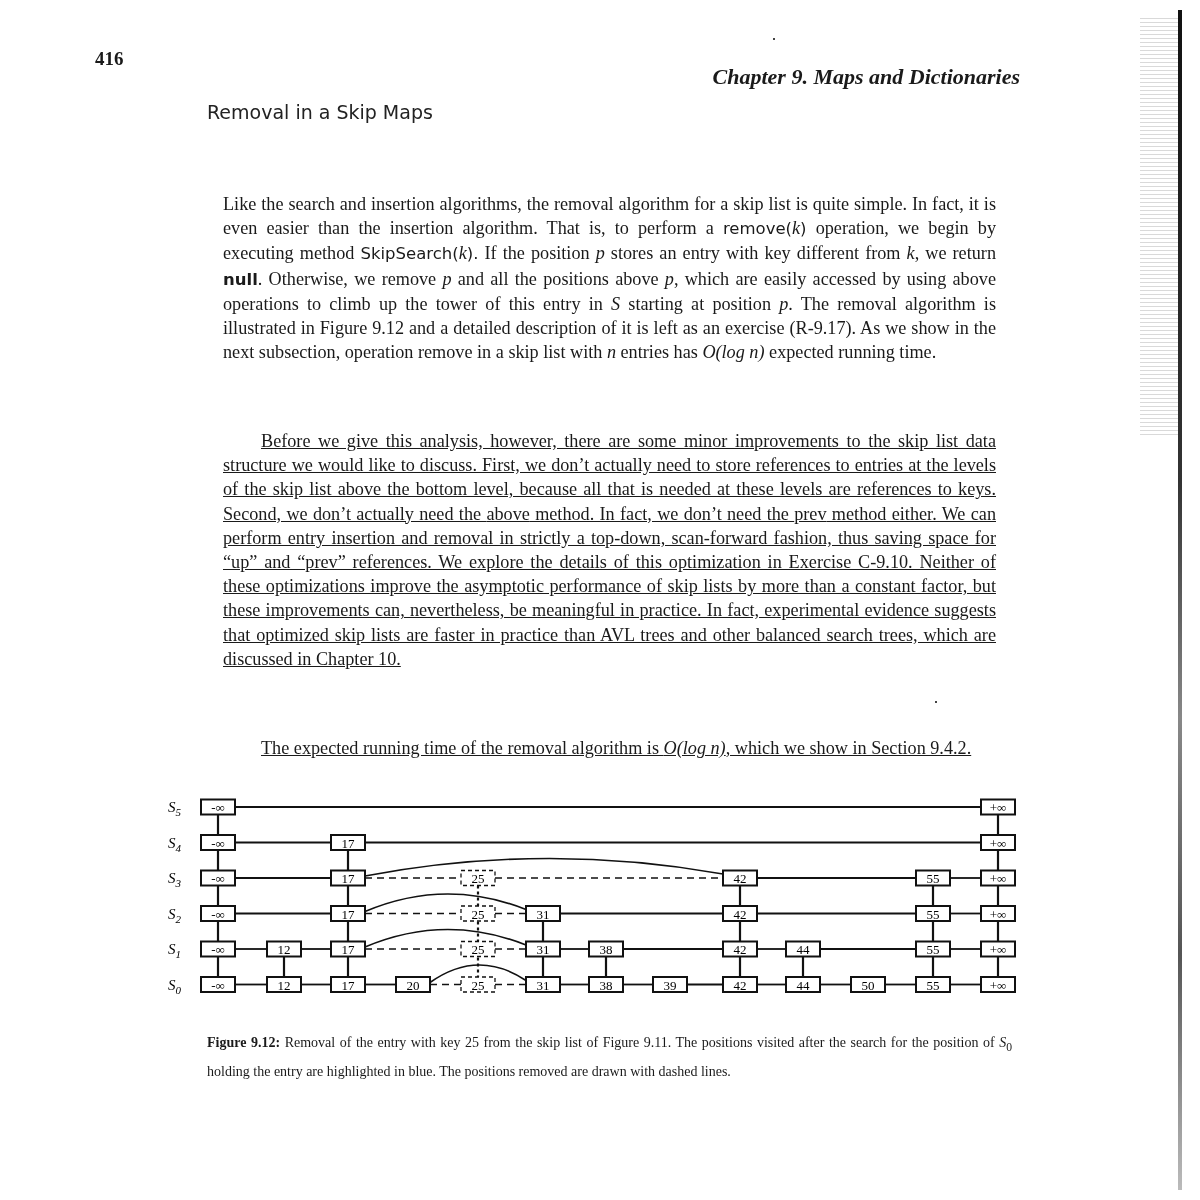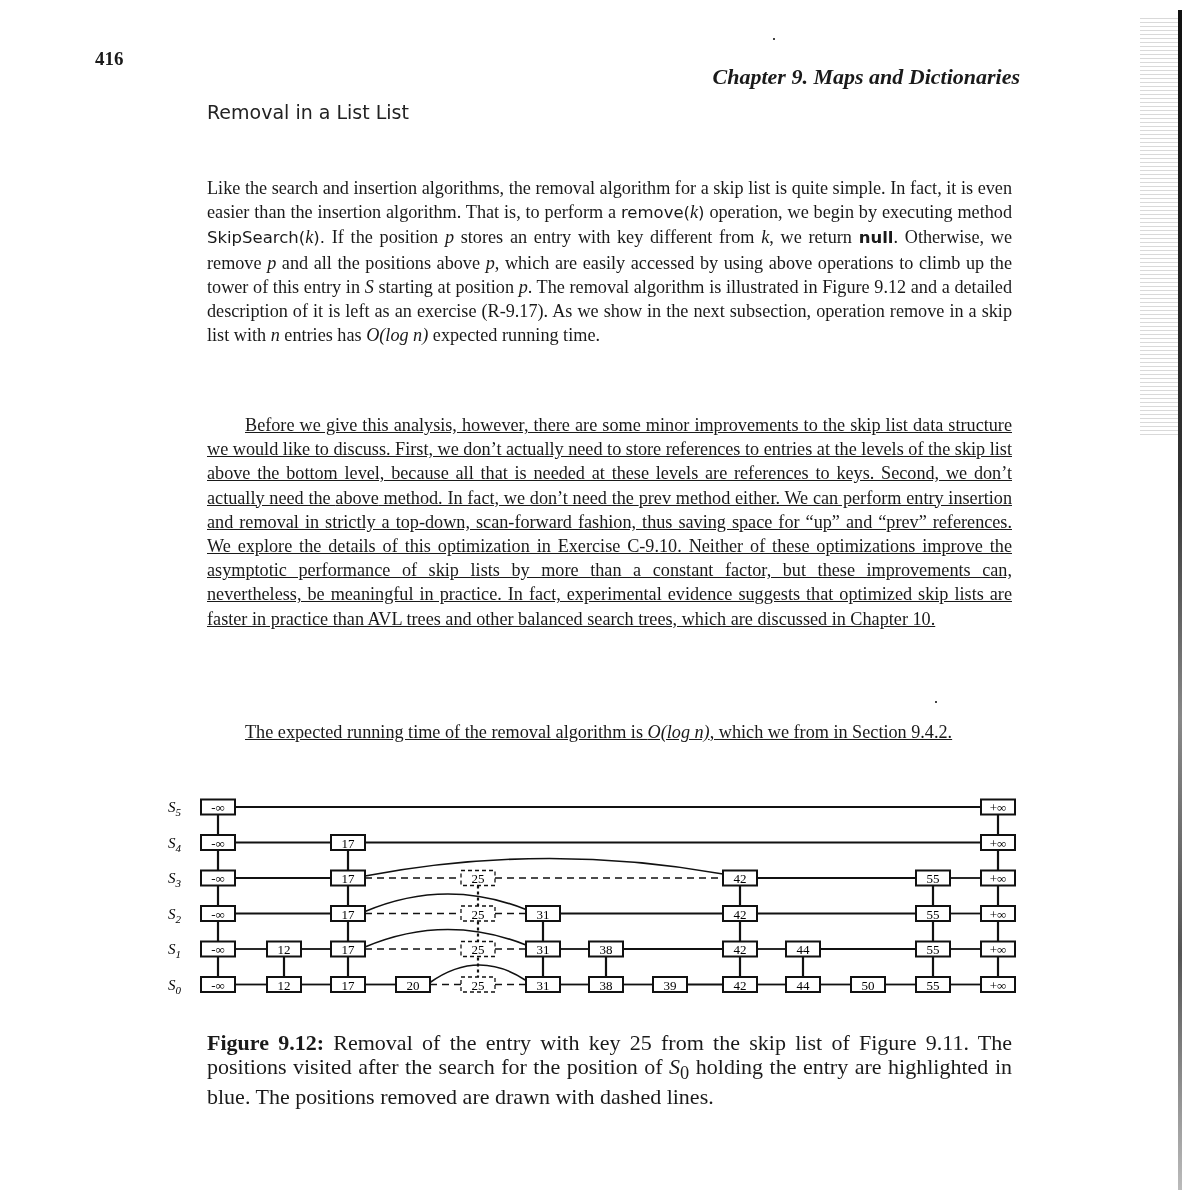--- a/index.html
+++ b/index.html
@@ -2,55 +2,55 @@
 <html><head>
 <meta charset="utf-8">
 <style>
   html, body { margin: 0; padding: 0; background: #ffffff; }
   body { width: 1200px; height: 1200px; position: relative; overflow: hidden;
          font-family: "Liberation Serif", "DejaVu Serif", serif; color: #1a1a1a; }
   .page-number { position: absolute; left: 95px; top: 48px; font-weight: bold; font-size: 19px; }
   .running-header { position: absolute; right: 180px; top: 64px; font-weight: bold; font-style: italic; font-size: 22px; }
   .section-title { position: absolute; left: 207px; top: 101px; font-family: "DejaVu Sans", sans-serif; font-size: 19px; color: #222; }
   .body-text { position: absolute; left: 207px; width: 805px; font-size: 18.2px; line-height: 24.2px; text-align: justify; }
-  .para { margin: 0; }
+  .para { margin: 16px; }
   .para.indent { text-indent: 38px; text-decoration: underline; }
   .p1 { top: 176px; }
   .p2 { top: 413px; }
   .p3 { top: 720px; }
   .math { font-style: italic; }
   .sans { font-family: "DejaVu Sans", sans-serif; font-size: 16.5px; }
   .bold { font-weight: bold; }
   .figure { position: absolute; left: 160px; top: 792px; width: 870px; height: 215px; text-decoration: underline; }
-  .caption { position: absolute; left: 207px; top: 1031px; width: 805px; font-size: 22px; line-height: 24px; text-align: justify; }
+  .caption { position: absolute; left: 207px; top: 1031px; width: 805px; font-size: 14px; line-height: 24px; text-align: justify; }
   .caption .label { font-weight: bold; }
   .scan-edge { position: absolute; left: 1178px; top: 10px; width: 4px; height: 1180px;
                background: linear-gradient(#111 0, #333 40%, #888 60%, #555 80%, #bbb 100%); }
   .scan-noise { position: absolute; left: 1140px; top: 15px; width: 40px; height: 420px;
                 background: repeating-linear-gradient(180deg, transparent 0 3px, rgba(0,0,0,0.25) 3px 4px);
                 opacity: 0.6; }
   .stray-dot { position: absolute; width: 2px; height: 2px; background: #444; }
 </style>
 </head>
 <body>
 
 <div class="page-number">416</div>
 <div class="running-header">Chapter 9.  Maps and Dictionaries</div>
-<div class="section-title">Removal in a List List</div>
+<div class="section-title">Removal in a Skip Maps</div>
 
 <div class="body-text p1">
   <p class="para"><span>Like the search and insertion algorithms, the removal algorithm for a skip list is quite simple.  In fact, it is even easier than the insertion algorithm.  That is, to perform a </span><span class="sans">remove(</span><span class="math">k</span><span class="sans">)</span><span> operation, we begin by executing method </span><span class="sans">SkipSearch(</span><span class="math">k</span><span class="sans">).</span><span> If the position </span><span class="math">p</span><span> stores an entry with key different from </span><span class="math">k</span><span>, we return </span><span class="sans bold">null</span><span>. Otherwise, we remove </span><span class="math">p</span><span> and all the positions above </span><span class="math">p</span><span>, which are easily accessed by using </span><span>above</span><span> operations to climb up the tower of this entry in </span><span class="math">S</span><span> starting at position </span><span class="math">p</span><span>. The removal algorithm is illustrated in Figure 9.12 and a detailed description of it is left as an exercise (R-9.17). As we show in the next subsection, operation </span><span>remove</span><span> in a skip list with </span><span class="math">n</span><span> entries has </span><span class="math">O(log n)</span><span> expected running time.</span></p>
 </div>
 
 <div class="body-text p2">
   <p class="para indent"><span>Before we give this analysis, however, there are some minor improvements to the skip list data structure we would like to discuss.  First, we don’t actually need to store references to entries at the levels of the skip list above the bottom level, because all that is needed at these levels are references to keys.  Second, we don’t actually need the </span><span>above</span><span> method.  In fact, we don’t need the </span><span>prev</span><span> method either. We can perform entry insertion and removal in strictly a top-down, scan-forward fashion, thus saving space for “up” and “prev” references.  We explore the details of this optimization in Exercise C-9.10.  Neither of these optimizations improve the asymptotic performance of skip lists by more than a constant factor, but these improvements can, nevertheless, be meaningful in practice.  In fact, experimental evidence suggests that optimized skip lists are faster in practice than AVL trees and other balanced search trees, which are discussed in Chapter 10.</span></p>
 </div>
 
 <div class="body-text p3">
-  <p class="para indent"><span>The expected running time of the removal algorithm is </span><span class="math">O(log n)</span><span>, which we from in Section 9.4.2.</span></p>
+  <p class="para indent"><span>The expected running time of the removal algorithm is </span><span class="math">O(log n)</span><span>, which we show in Section 9.4.2.</span></p>
 </div>
 
 <div class="figure">
   <svg id="skiplist-svg" width="870" height="215" viewBox="0 0 870 215">
       <line x1="124" y1="164.5" x2="124" y2="185" stroke="#111" stroke-width="2.2" stroke-dasharray="none"></line>
       <line x1="188" y1="58" x2="188" y2="185" stroke="#111" stroke-width="2.2" stroke-dasharray="none"></line>
       <line x1="318" y1="93.5" x2="318" y2="185" stroke="#111" stroke-width="2.2" stroke-dasharray="3 3"></line>
       <line x1="383" y1="129" x2="383" y2="185" stroke="#111" stroke-width="2.2" stroke-dasharray="none"></line>
       <line x1="446" y1="164.5" x2="446" y2="185" stroke="#111" stroke-width="2.2" stroke-dasharray="none"></line>
       <line x1="580" y1="93.5" x2="580" y2="185" stroke="#111" stroke-width="2.2" stroke-dasharray="none"></line>

